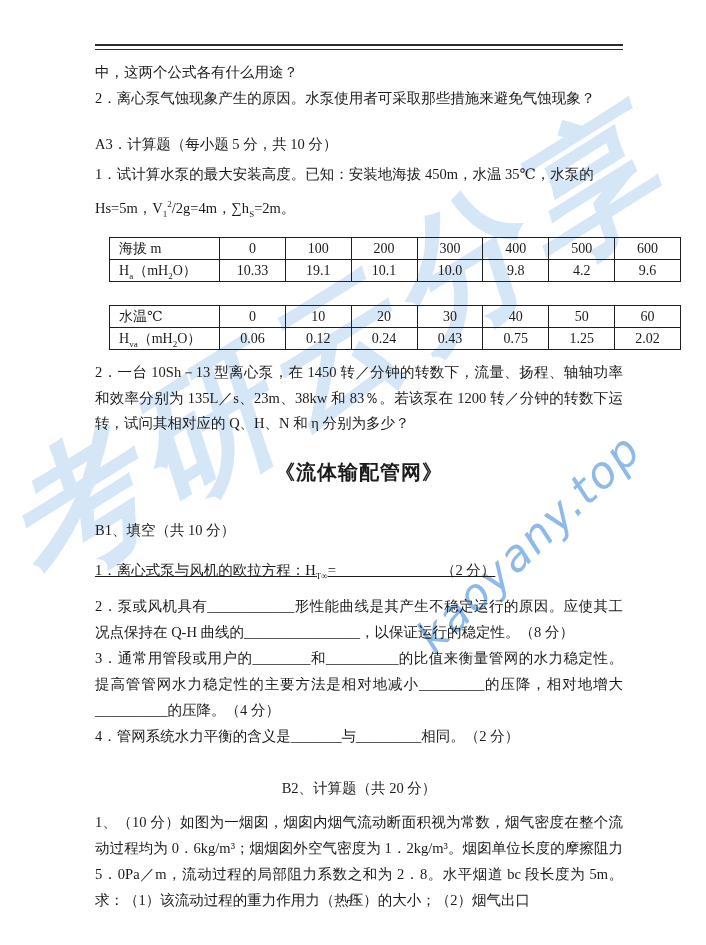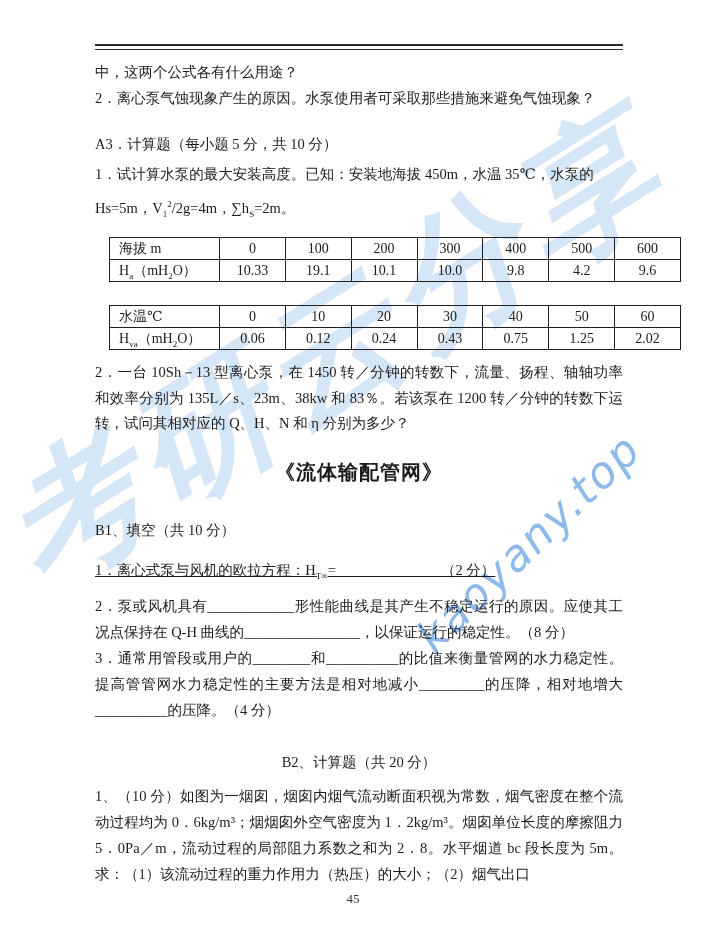--- a/index.html
+++ b/index.html
@@ -134,20 +134,21 @@
     <p class="mt22 center doc-title">《流体输配管网》</p>
 
     <p class="mt32">B1、填空（共 10 分）</p>
 
     <p class="mt14"><span>1．离心式泵与风机的欧拉方程：H</span><sub>T∞</sub><span>=______________ （2 分）</span></p>
 
     <p class="mt10">2．泵或风机具有____________形性能曲线是其产生不稳定运行的原因。应使其工况点保持在 Q-H 曲线的________________，以保证运行的稳定性。（8 分）</p>
 
     <p>3．通常用管段或用户的________和__________的比值来衡量管网的水力稳定性。提高管管网水力稳定性的主要方法是相对地减小_________的压降，相对地增大__________的压降。（4 分）</p>
 
+    <p>4．管网系统水力平衡的含义是_______与_________相同。（2 分）</p>
 
     <p class="mt26 center">B2、计算题（共 20 分）</p>
 
     <p class="mt8">1、（10 分）如图为一烟囱，烟囱内烟气流动断面积视为常数，烟气密度在整个流动过程均为 0．6kg/m³；烟烟囱外空气密度为 1．2kg/m³。烟囱单位长度的摩擦阻力 5．0Pa／m，流动过程的局部阻力系数之和为 2．8。水平烟道 bc 段长度为 5m。求：（1）该流动过程的重力作用力（热压）的大小；（2）烟气出口</p>
 
   </div>
 
   <div class="pagenum">45</div>
 
 </div>

